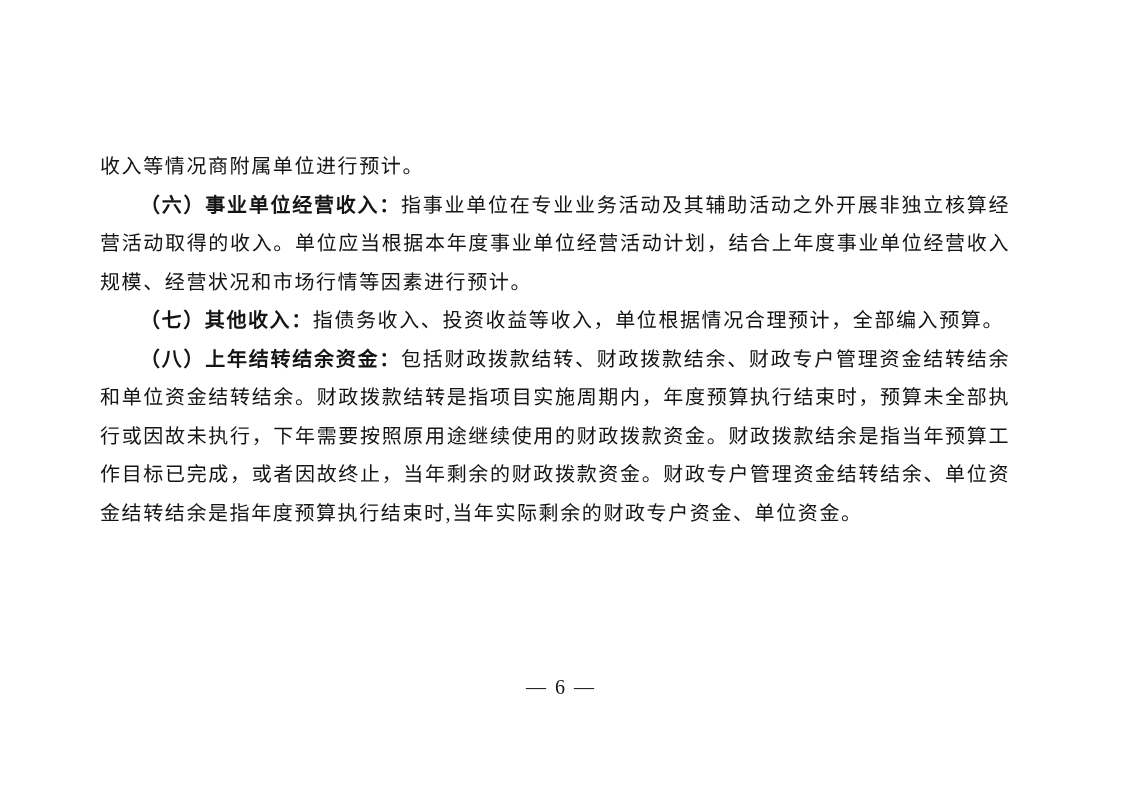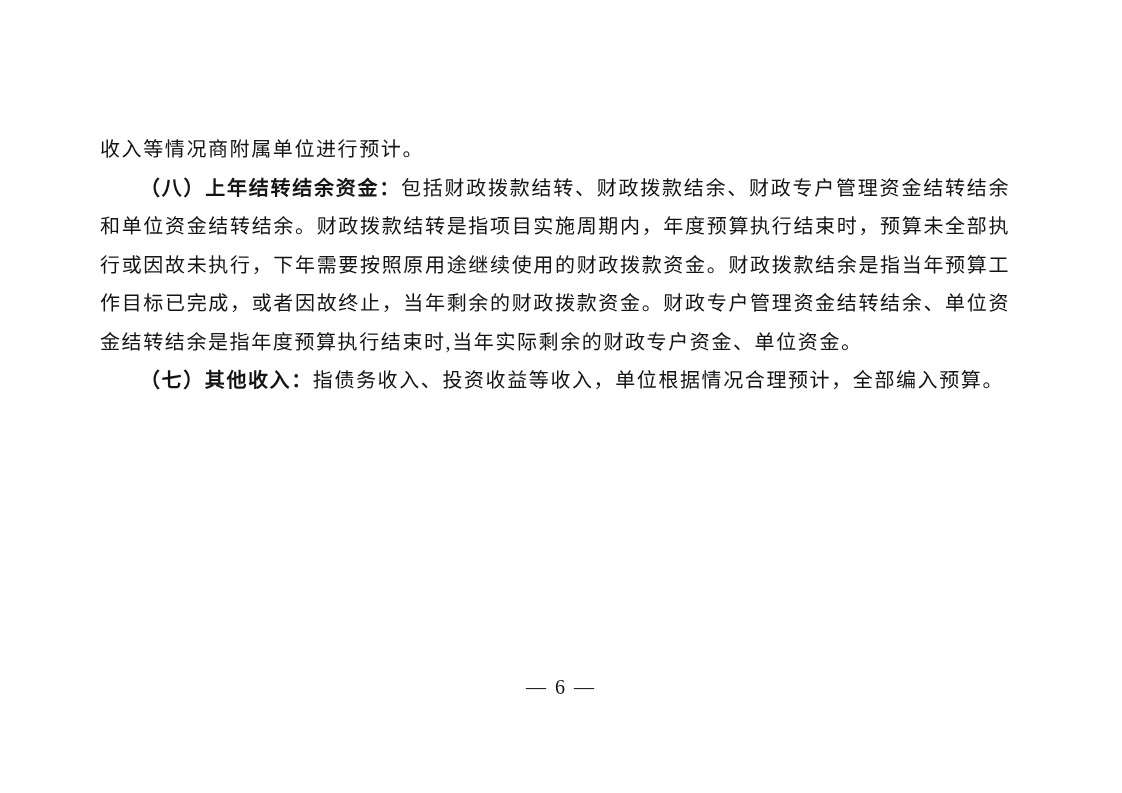--- a/index.html
+++ b/index.html
@@ -12,21 +12,21 @@
   .page {
     position: relative;
     width: 1122px;
     height: 793px;
     background: #ffffff;
     font-family: "Liberation Serif", "DejaVu Serif", serif;
     color: #141414;
   }
   .text-block {
     position: absolute;
-    top: 130px;
+    top: 147px;
     left: 100px;
     width: 910px;
     font-family: Liberation Serif, serif;
   }
   .para {
     font-size: 20px;
     line-height: 38.5px;
     letter-spacing: 1.6px;
     text-align: justify;
     text-justify: inter-character;
@@ -52,23 +52,24 @@
 </style>
 </head>
 <body>
 
 <div class="page">
 
   <div class="text-block">
 
     <p class="para"><span>收入等情况商附属单位进行预计。</span></p>
 
+    <p class="para indent"><span class="lead">（六）事业单位经营收入：</span><span>指事业单位在专业业务活动及其辅助活动之外开展非独立核算经营活动取得的收入。单位应当根据本年度事业单位经营活动计划，结合上年度事业单位经营收入规模、经营状况和市场行情等因素进行预计。</span></p>
+
+    <p class="para indent"><span class="lead">（七）其他收入：</span><span>指债务收入、投资收益等收入，单位根据情况合理预计，全部编入预算。</span></p>
 
     <p class="para indent"><span class="lead">（八）上年结转结余资金：</span><span>包括财政拨款结转、财政拨款结余、财政专户管理资金结转结余和单位资金结转结余。财政拨款结转是指项目实施周期内，年度预算执行结束时，预算未全部执行或因故未执行，下年需要按照原用途继续使用的财政拨款资金。财政拨款结余是指当年预算工作目标已完成，或者因故终止，当年剩余的财政拨款资金。财政专户管理资金结转结余、单位资金结转结余是指年度预算执行结束时,当年实际剩余的财政专户资金、单位资金。</span></p>
-
-    <p class="para indent"><span class="lead">（七）其他收入：</span><span>指债务收入、投资收益等收入，单位根据情况合理预计，全部编入预算。</span></p>
 
 
   </div>
 
   <div class="page-number">— 6 —</div>
 
 </div>
 
 </body></html>

